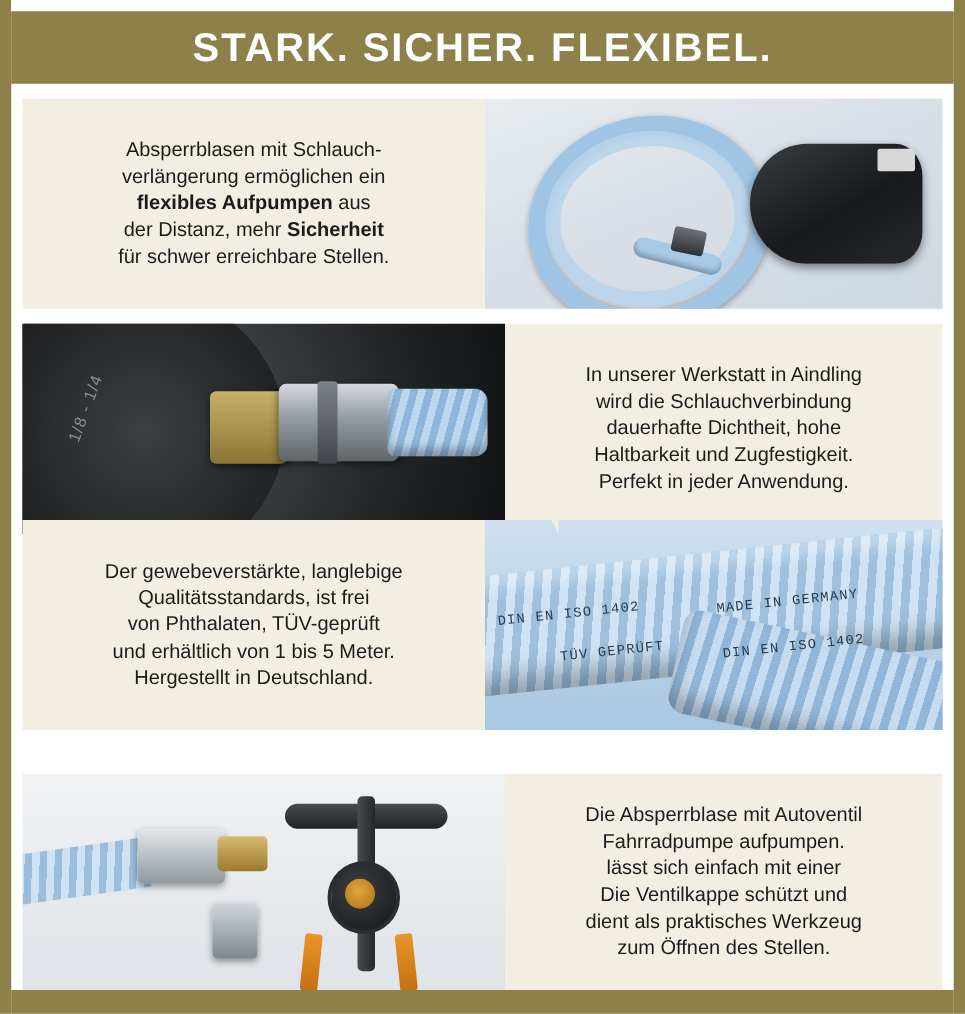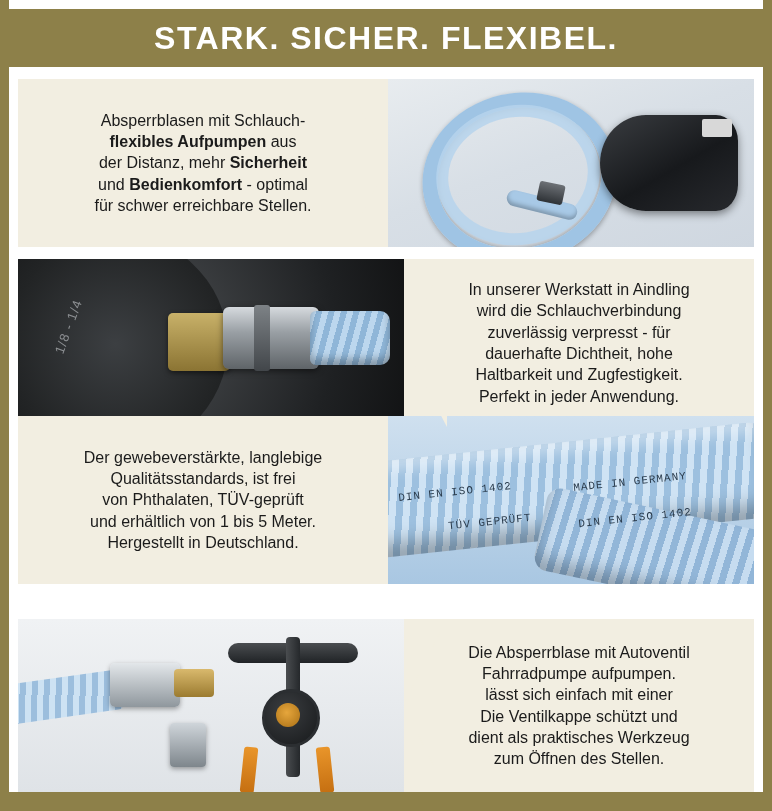--- a/index.html
+++ b/index.html
@@ -397,23 +397,23 @@
   <div class="top-band"></div>
 
   <div class="header-band">
     <div class="header-title">STARK.  SICHER.  FLEXIBEL.</div>
   </div>
 
   <div class="row row-1">
     <div class="panel text-panel">
       <div class="text-inner">
         <div><span>Absperrblasen mit Schlauch-</span></div>
+        <div><span>verlängerung ermöglichen ein</span></div>
         <div><b>flexibles Aufpumpen</b><span> aus</span></div>
         <div><span>der Distanz, mehr </span><b>Sicherheit</b></div>
-        <div><span>und </span><b>Bedienkomfort</b><span> - optimal</span></div>
         <div><span>für schwer erreichbare Stellen.</span></div>
       </div>
       <svg class="notch-right" viewBox="0 0 44 168" preserveAspectRatio="none">
         <polygon points="0,0 44,84 0,168" fill="#f2eee1"></polygon>
       </svg>
     </div>
     <div class="panel img-panel img1">
       <div class="coil"></div>
       <div class="coil2"></div>
       <div class="coil-tail"></div>
@@ -432,21 +432,20 @@
       <div class="steel-band"></div>
       <div class="hose2"></div>
     </div>
     <div class="panel text-panel" style="flex:1 1 auto;width:auto;">
       <svg class="notch-left" viewBox="0 0 44 168" preserveAspectRatio="none">
         <polygon points="44,0 0,84 44,168" fill="#f2eee1"></polygon>
       </svg>
       <div class="text-inner">
         <div><span>In unserer Werkstatt in Aindling</span></div>
         <div><span>wird die Schlauchverbindung</span></div>
-        <div><span>zuverlässig verpresst - für</span></div>
         <div><span>dauerhafte Dichtheit, hohe</span></div>
         <div><span>Haltbarkeit und Zugfestigkeit.</span></div>
         <div><span>Perfekt in jeder Anwendung.</span></div>
       </div>
     </div>
   </div>
 
   <div class="row row-3">
     <div class="panel text-panel">
       <div class="text-inner">

